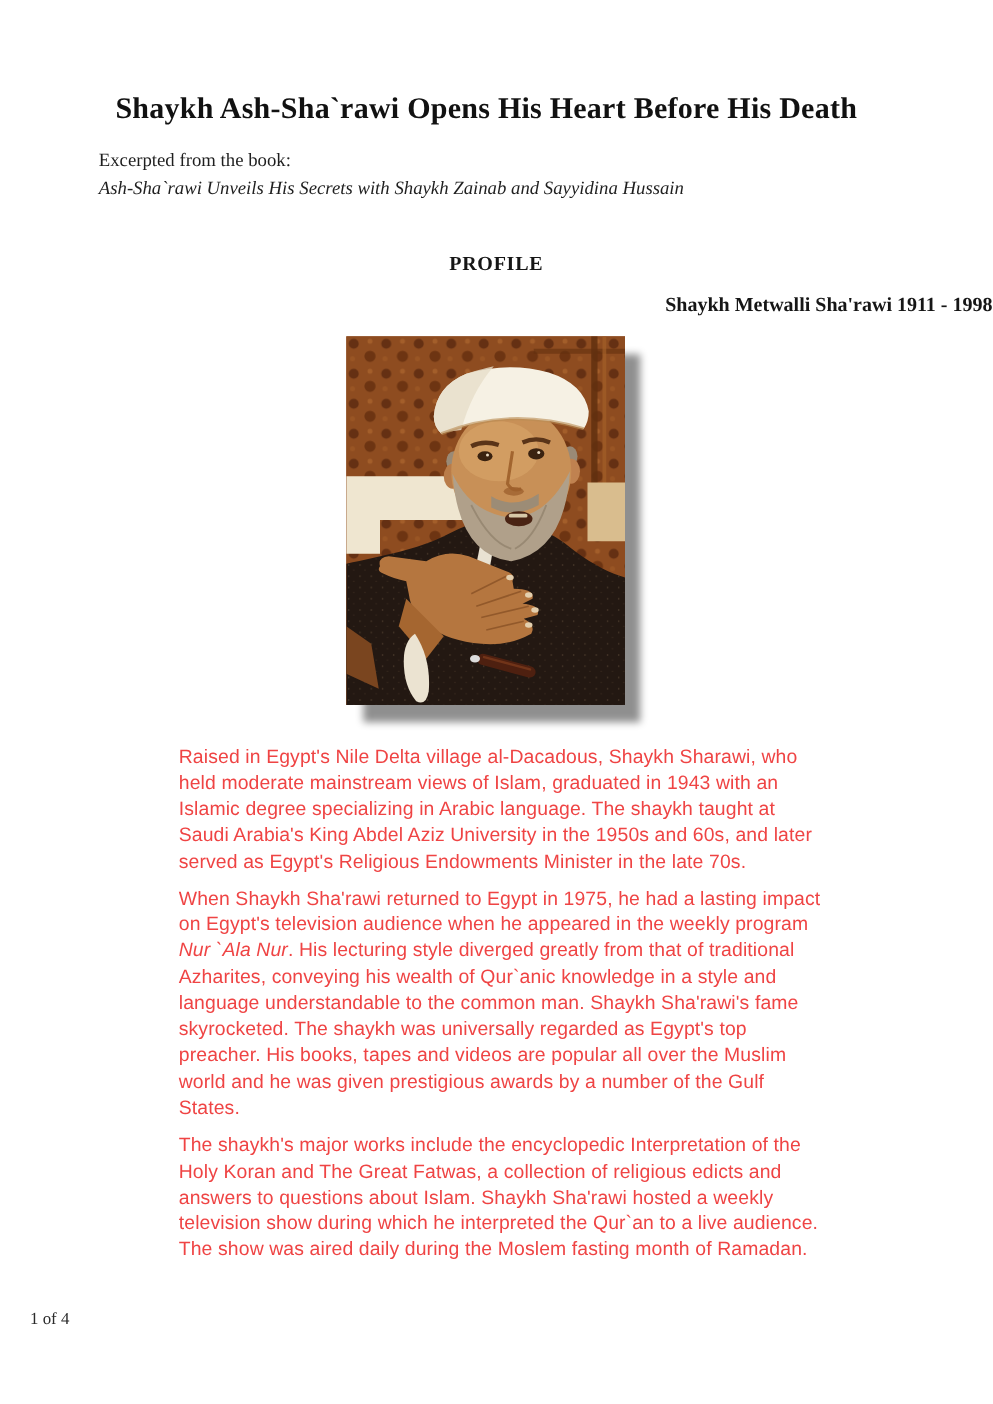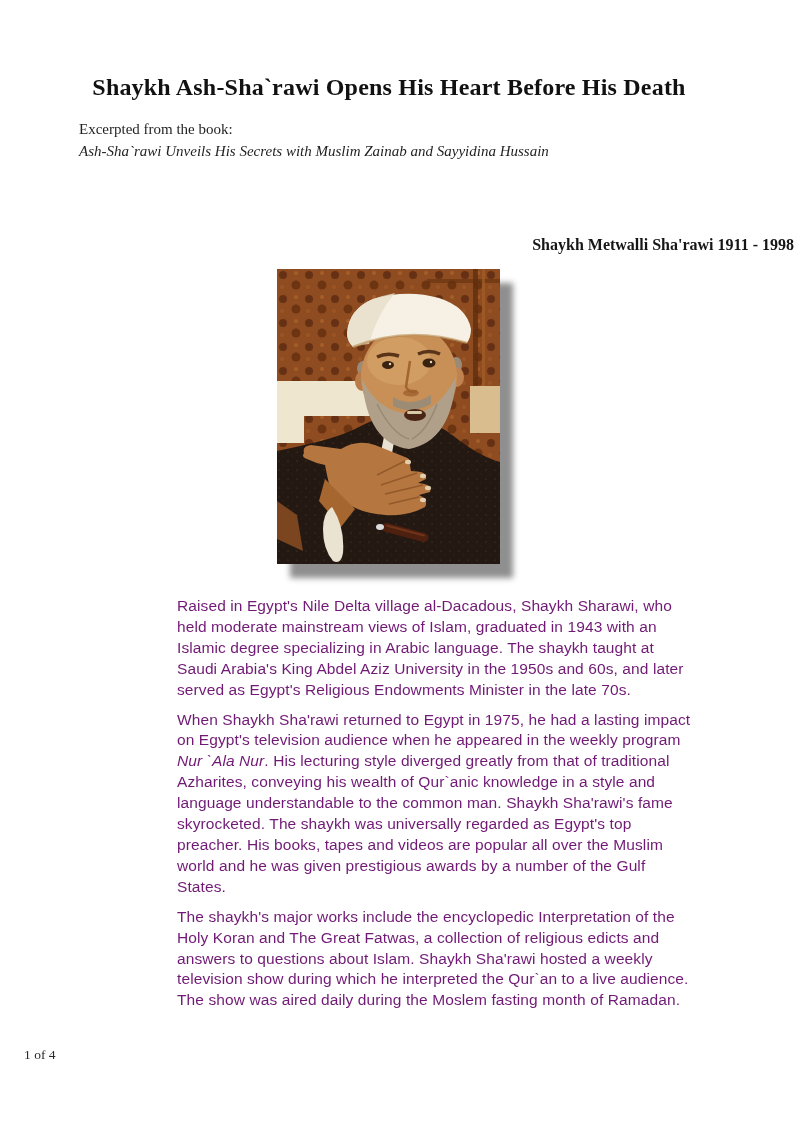--- a/index.html
+++ b/index.html
@@ -28,41 +28,42 @@
     font-weight:bold; font-size:16px; color:#161616;
   }
   .photo {
     position:absolute; top:269px; left:277px; width:223px; height:295px;
     background:#8e4c20; box-shadow:13px 14px 6px #8f8f8f;
   }
   .photo svg { display:block; width:223px; height:295px; }
   .body-text {
     position:absolute; top:596px; left:143px; width:521px;
     font-family:"Liberation Sans", sans-serif;
-    font-size:15.5px; line-height:20.9px; color:#701a75; letter-spacing:0.1px;margin-left:34px;
+    font-size:15.5px; line-height:20.9px; color:#ef4444; letter-spacing:0.1px;
   }
   .body-text p { margin-bottom:9px; }
   .body-text i { font-style:italic; }
   .page-number {
     position:absolute; top:1047px; left:24px;
     font-size:13.5px; color:#2a2a2a; font-family:"Liberation Serif", serif;
   }
 </style>
 </head>
 <body>
 
 <div class="page">
 
   <h1 class="title">Shaykh Ash-Sha`rawi Opens His Heart Before His Death</h1>
 
   <div class="source">
     <div>Excerpted from the book:</div>
-    <div class="book-title">Ash-Sha`rawi Unveils His Secrets with Muslim Zainab and Sayyidina Hussain</div>
+    <div class="book-title">Ash-Sha`rawi Unveils His Secrets with Shaykh Zainab and Sayyidina Hussain</div>
   </div>
 
+  <div class="profile-heading">PROFILE</div>
   <div class="profile-subheading">Shaykh Metwalli Sha'rawi 1911 - 1998</div>
 
   <div class="photo">
     <svg viewBox="0 0 223 295" xmlns="http://www.w3.org/2000/svg" preserveAspectRatio="none">
       <defs>
         <pattern id="carpet" width="26" height="24" patternUnits="userSpaceOnUse">
           <rect width="26" height="24" fill="#8e4c20"></rect>
           <circle cx="6" cy="6" r="4" fill="#5e2c10" opacity="0.85"></circle>
           <circle cx="19" cy="16" r="4.5" fill="#67300f" opacity="0.85"></circle>
           <circle cx="19" cy="4" r="2" fill="#b06a30" opacity="0.6"></circle>

